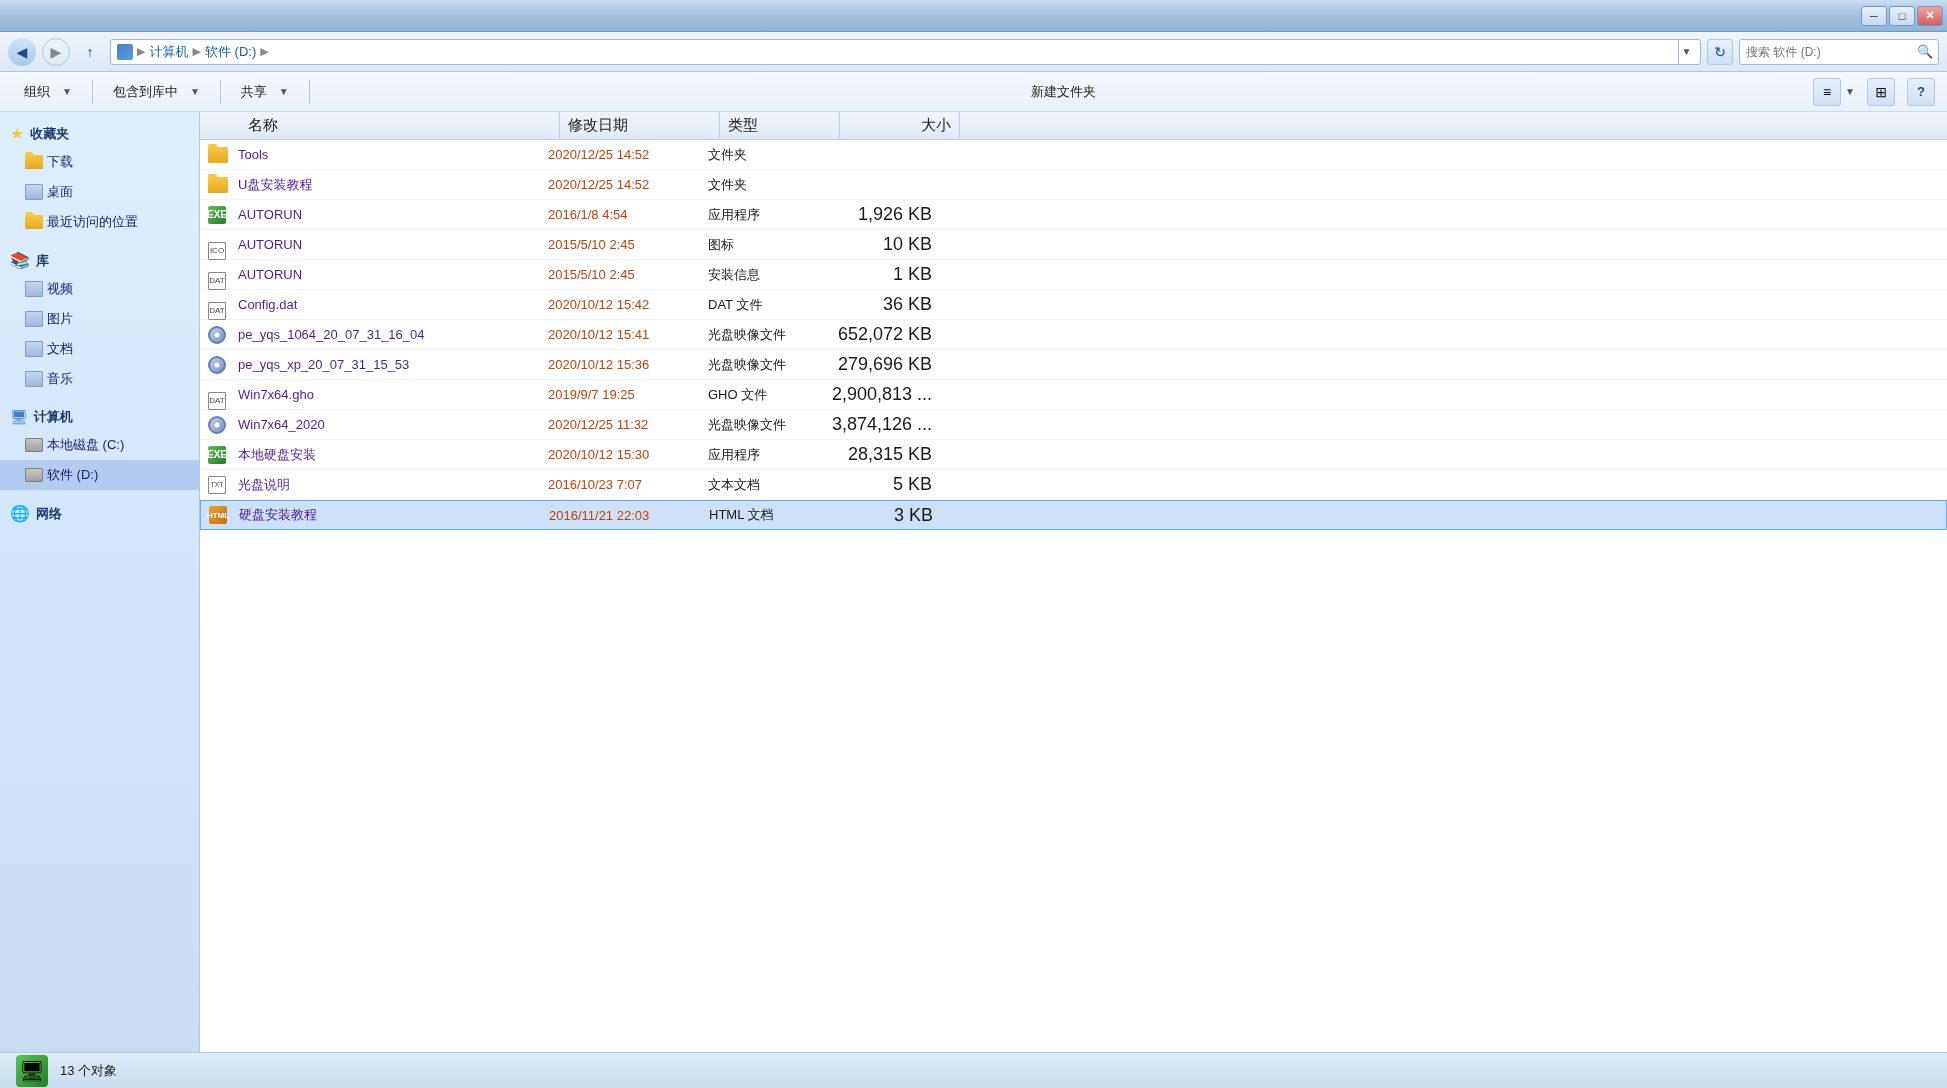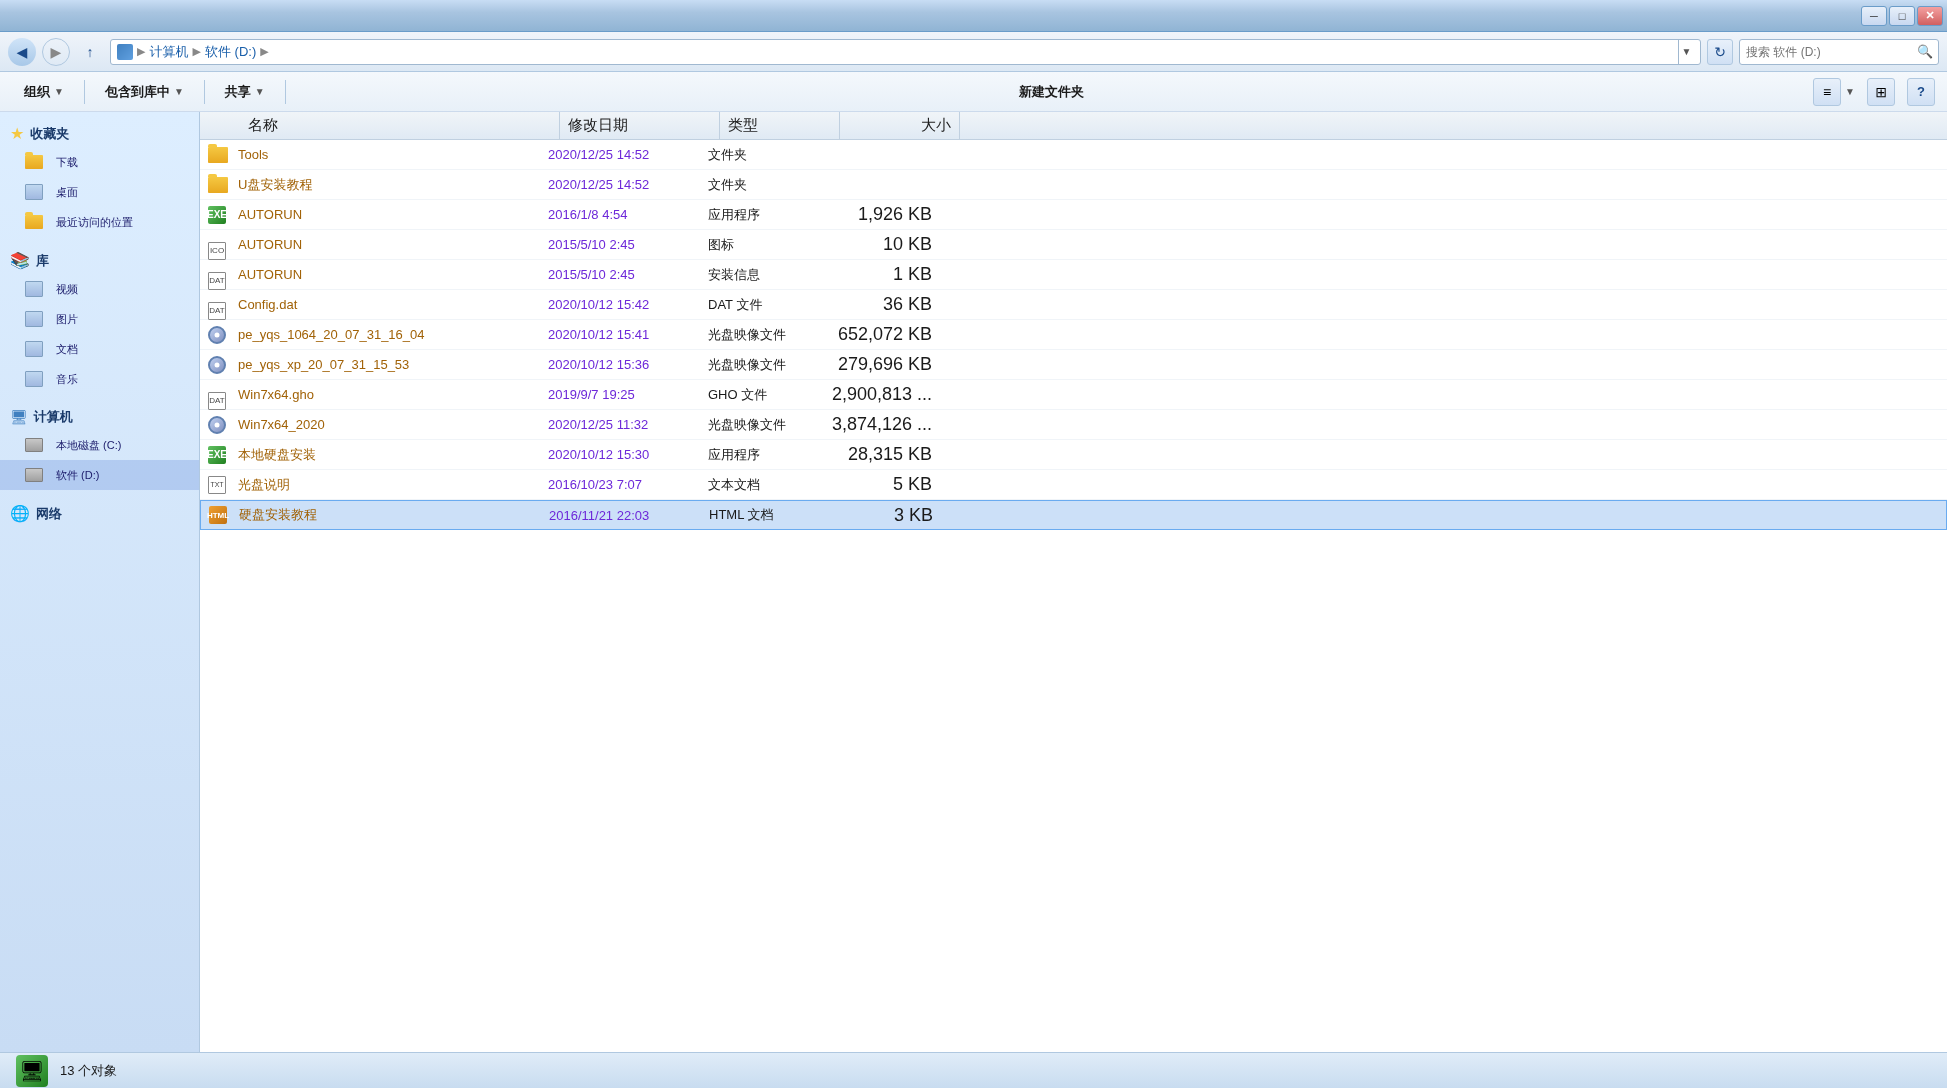--- a/index.html
+++ b/index.html
@@ -145,25 +145,24 @@
       border-bottom: 1px solid #ccdaec;
     }
     .toolbar-btn {
       height: 32px;
       padding: 0 12px;
       border: none;
       background: transparent;
       cursor: pointer;
       display: flex;
       align-items: center;
-      gap: 4px;
+      gap: 12px;
       font-size: 13px;
       color: #1a1a1a;
       border-radius: 3px;
-      font-weight: bold;
     }
     .toolbar-arrow { font-size: 10px; color: #555; }
     .toolbar-sep { width: 1px; height: 24px; background: #b0c8e0; margin: 0 4px; }
     .new-folder-btn {
       height: 32px;
       padding: 0 14px;
       border: none;
       background: transparent;
       cursor: pointer;
       font-size: 13px;
@@ -223,25 +222,25 @@
       display: flex;
       align-items: center;
       gap: 6px;
       padding: 4px 10px;
       cursor: pointer;
     }
     .sidebar-header-label { font-size: 13px; font-weight: bold; color: #1a3a6a; }
     .sidebar-item {
       display: flex;
       align-items: center;
-      gap: 12px;
+      gap: 3px;
       padding: 5px 10px 5px 24px;
       cursor: pointer;
       color: #1a1a6a;
-      font-size: 11px;
+      font-size: 13px;
     }
     .sidebar-item.selected { background: rgba(100,140,220,0.3); }
     .sidebar-item-icon { width: 20px; height: 20px; flex-shrink: 0; display: flex; align-items: center; justify-content: center; }
     .folder-icon-small {
       width: 18px; height: 14px;
       background: linear-gradient(to bottom, #f5c842, #e8a820);
       border-radius: 1px;
       position: relative;
     }
     .folder-icon-small::before {
@@ -307,22 +306,22 @@
     .file-row {
       display: flex;
       align-items: center;
       height: 30px;
       padding-left: 8px;
       border-bottom: 1px solid #f0f4f8;
       cursor: pointer;
     }
     .file-row.selected { background: #cce0f8; border: 1px solid #6aabf0; }
     .file-icon { width: 24px; height: 24px; flex-shrink: 0; margin-right: 6px; display: flex; align-items: center; }
-    .file-name { width: 310px; font-size: 13px; color: #a16207; overflow: hidden; text-overflow: ellipsis; white-space: nowrap; }
-    .file-date { width: 160px; font-size: 13px; color: #6d28d9; }
+    .file-name { width: 310px; font-size: 13px; color: #4c1d95; overflow: hidden; text-overflow: ellipsis; white-space: nowrap; }
+    .file-date { width: 160px; font-size: 13px; color: #c2410c; }
     .file-type { width: 120px; font-size: 13px; color: #1a1a1a; }
     .file-size { width: 120px; font-size: 18px; color: #1a1a1a; text-align: right; padding-right: 16px; }
 
     
     .folder-lg {
       width: 20px; height: 16px;
       background: linear-gradient(to bottom, #f5c842, #e8a820);
       border-radius: 1px;
       position: relative;
     }

